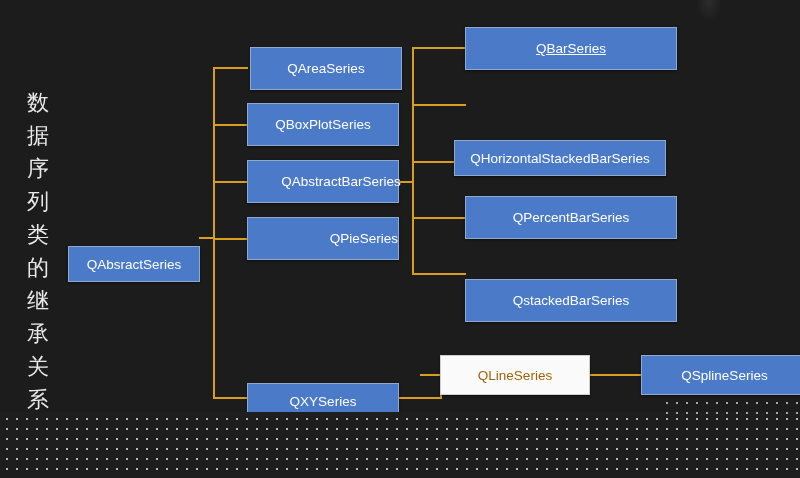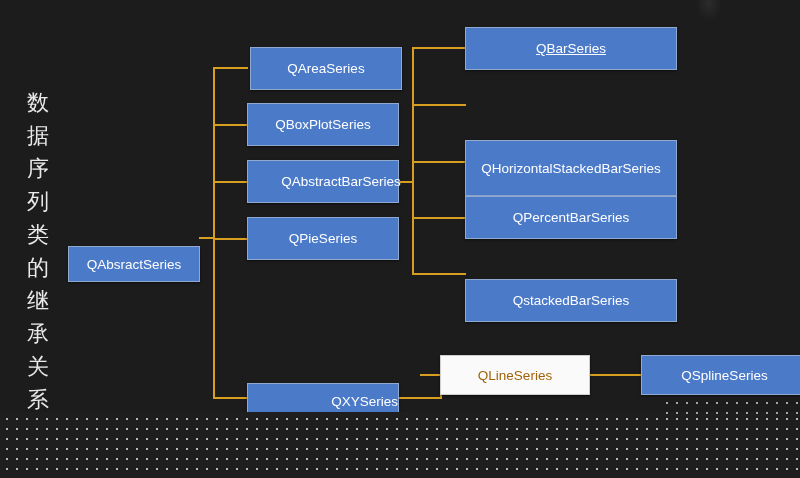--- a/index.html
+++ b/index.html
@@ -88,21 +88,21 @@
     text-align: center;
     z-index: 10;
     white-space: nowrap;
     box-shadow: 0 1px 2px rgba(0,0,0,0.55);
   }
   .node.light {
     background: #fafafa;
     border: 1px solid #cfcfcf;
     color: #a16207;
   }
-  .node.clipped { z-index: 10; justify-content: flex-end; }
+  .node.clipped { z-index: 10; }
 </style>
 </head>
 <body>
 
 <div id="stage">
 
   <div id="corner-smudge"></div>
 
   <div id="caption">
     <span>数</span>
@@ -149,31 +149,31 @@
 
   <div class="node" style="left:250px; top:47px; width:152px; height:43px;">
     <span>QAreaSeries</span>
   </div>
   <div class="node" style="left:247px; top:103px; width:152px; height:43px;">
     <span>QBoxPlotSeries</span>
   </div>
   <div class="node" style="left:247px; top:160px; width:152px; height:43px;padding-left:36px;">
     <span>QAbstractBarSeries</span>
   </div>
-  <div class="node" style="left:247px; top:217px; width:152px; height:43px;">
+  <div class="node" style="left:247px; top:217px; width:152px; height:43px;justify-content:flex-end;">
     <span>QPieSeries</span>
   </div>
   <div class="node clipped" style="left:247px; top:383px; width:152px; height:36px;">
     <span>QXYSeries</span>
   </div>
 
   <div class="node" style="left:465px; top:27px; width:212px; height:43px;text-decoration:underline;">
     <span>QBarSeries</span>
   </div>
-  <div class="node" style="left:465px; top:140px; width:212px; height:56px;">
+  <div class="node" style="left:454px; top:140px; width:212px; height:36px;">
     <span>QHorizontalStackedBarSeries</span>
   </div>
   <div class="node" style="left:465px; top:196px; width:212px; height:43px;">
     <span>QPercentBarSeries</span>
   </div>
   <div class="node" style="left:465px; top:253px; width:212px; height:43px;margin-top:26px;">
     <span>QstackedBarSeries</span>
   </div>
 
   <div class="node light" style="left:440px; top:355px; width:150px; height:40px;">

